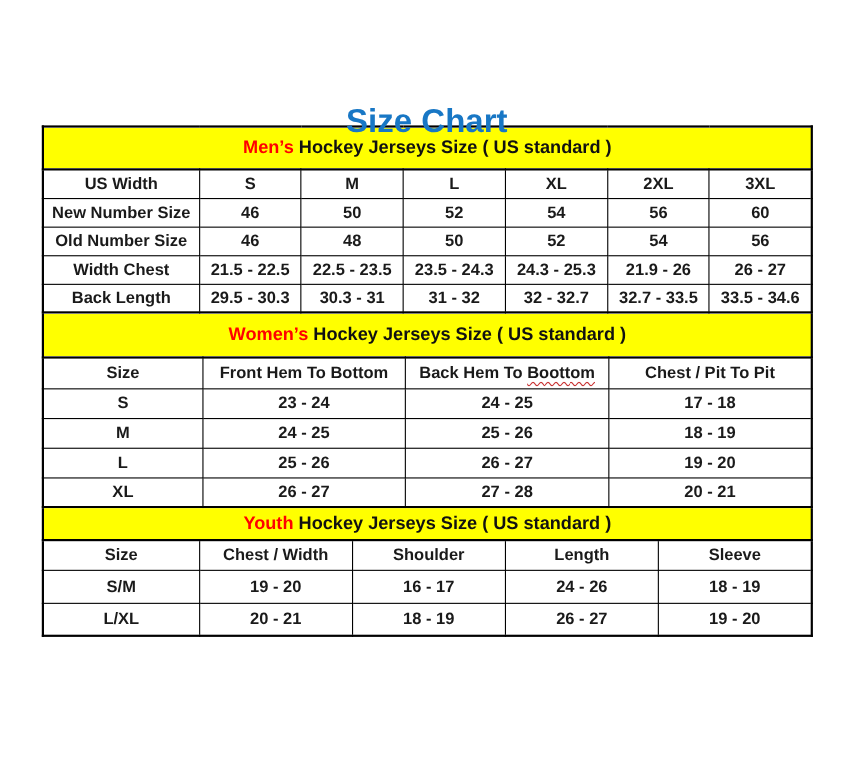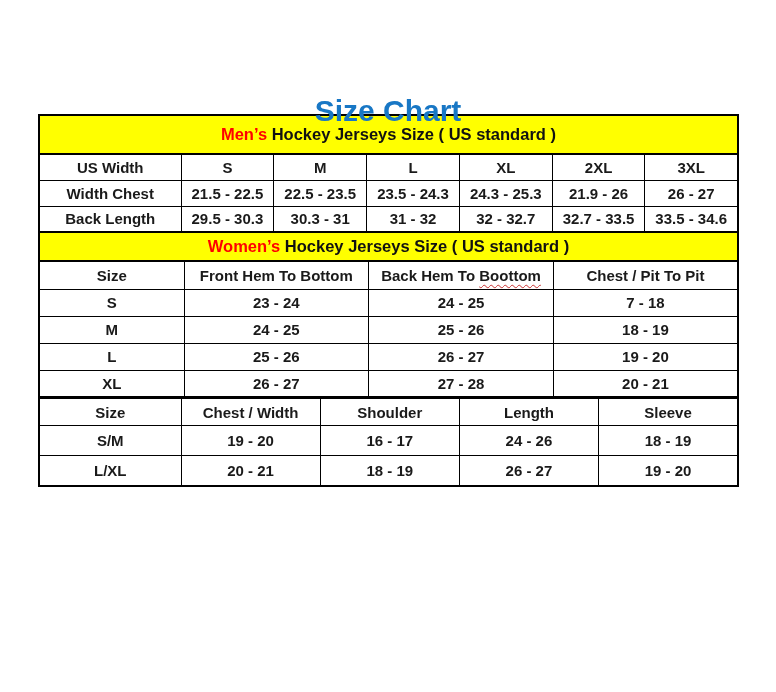--- a/index.html
+++ b/index.html
@@ -54,21 +54,21 @@
   td.band {
     background: var(--band-yellow);
     border: 2px solid var(--border-black);
     font-size: 16.5px;
     color: #111;
   }
   .band .hl { color: var(--accent-red); text-align: right; }
   
   #t-mens td.band   { height: 39px; }
   #t-mens th, #t-mens td:not(.band) { height: 26px; }
-  #t-womens td.band { height: 28px; }
+  #t-womens td.band { height: 40px; }
   #t-womens th      { height: 28px; }
   #t-womens tbody td{ height: 27px; }
   #t-youth td.band  { height: 29px; }
   #t-youth th       { height: 27px; }
   #t-youth tbody td { height: 30px; }
   .squiggle {
     text-decoration-line: underline;
     text-decoration-style: wavy;
     text-decoration-color: var(--squiggle-red);
     text-decoration-thickness: 1px;
@@ -102,20 +102,38 @@
           <th>S</th>
           <th>M</th>
           <th>L</th>
           <th>XL</th>
           <th>2XL</th>
           <th>3XL</th>
         </tr>
     </tbody>
     <tbody>
         <tr>
+          <td>New Number Size</td>
+          <td>46</td>
+          <td>50</td>
+          <td>52</td>
+          <td>54</td>
+          <td>56</td>
+          <td>60</td>
+        </tr>
+        <tr>
+          <td>Old Number Size</td>
+          <td>46</td>
+          <td>48</td>
+          <td>50</td>
+          <td>52</td>
+          <td>54</td>
+          <td>56</td>
+        </tr>
+        <tr>
           <td>Width Chest</td>
           <td>21.5 - 22.5</td>
           <td>22.5 - 23.5</td>
           <td>23.5 - 24.3</td>
           <td>24.3 - 25.3</td>
           <td>21.9 - 26</td>
           <td>26 - 27</td>
         </tr>
         <tr>
           <td>Back Length</td>
@@ -145,21 +163,21 @@
           <th>Front Hem To Bottom</th>
           <th>Back Hem To <span class="squiggle">Boottom</span></th>
           <th>Chest / Pit To Pit</th>
         </tr>
     </tbody>
     <tbody>
         <tr>
           <td>S</td>
           <td>23 - 24</td>
           <td>24 - 25</td>
-          <td>7 - 18</td>
+          <td>17 - 18</td>
         </tr>
         <tr>
           <td>M</td>
           <td>24 - 25</td>
           <td>25 - 26</td>
           <td>18 - 19</td>
         </tr>
         <tr>
           <td>L</td>
           <td>25 - 26</td>
@@ -178,20 +196,23 @@
   <table id="t-youth" class="stacked">
     <colgroup>
       <col style="width:142px">
       <col style="width:139.2px">
         <col style="width:139.2px">
         <col style="width:139.2px">
         <col style="width:139.4px">
     </colgroup>
     <tbody>
       <tr>
+        <td class="band" colspan="5"><span class="hl">Youth</span><span> Hockey Jerseys Size ( US standard )</span></td>
+      </tr>
+      <tr>
           <th>Size</th>
           <th>Chest / Width</th>
           <th>Shoulder</th>
           <th>Length</th>
           <th>Sleeve</th>
         </tr>
     </tbody>
     <tbody>
         <tr>
           <td>S/M</td>

